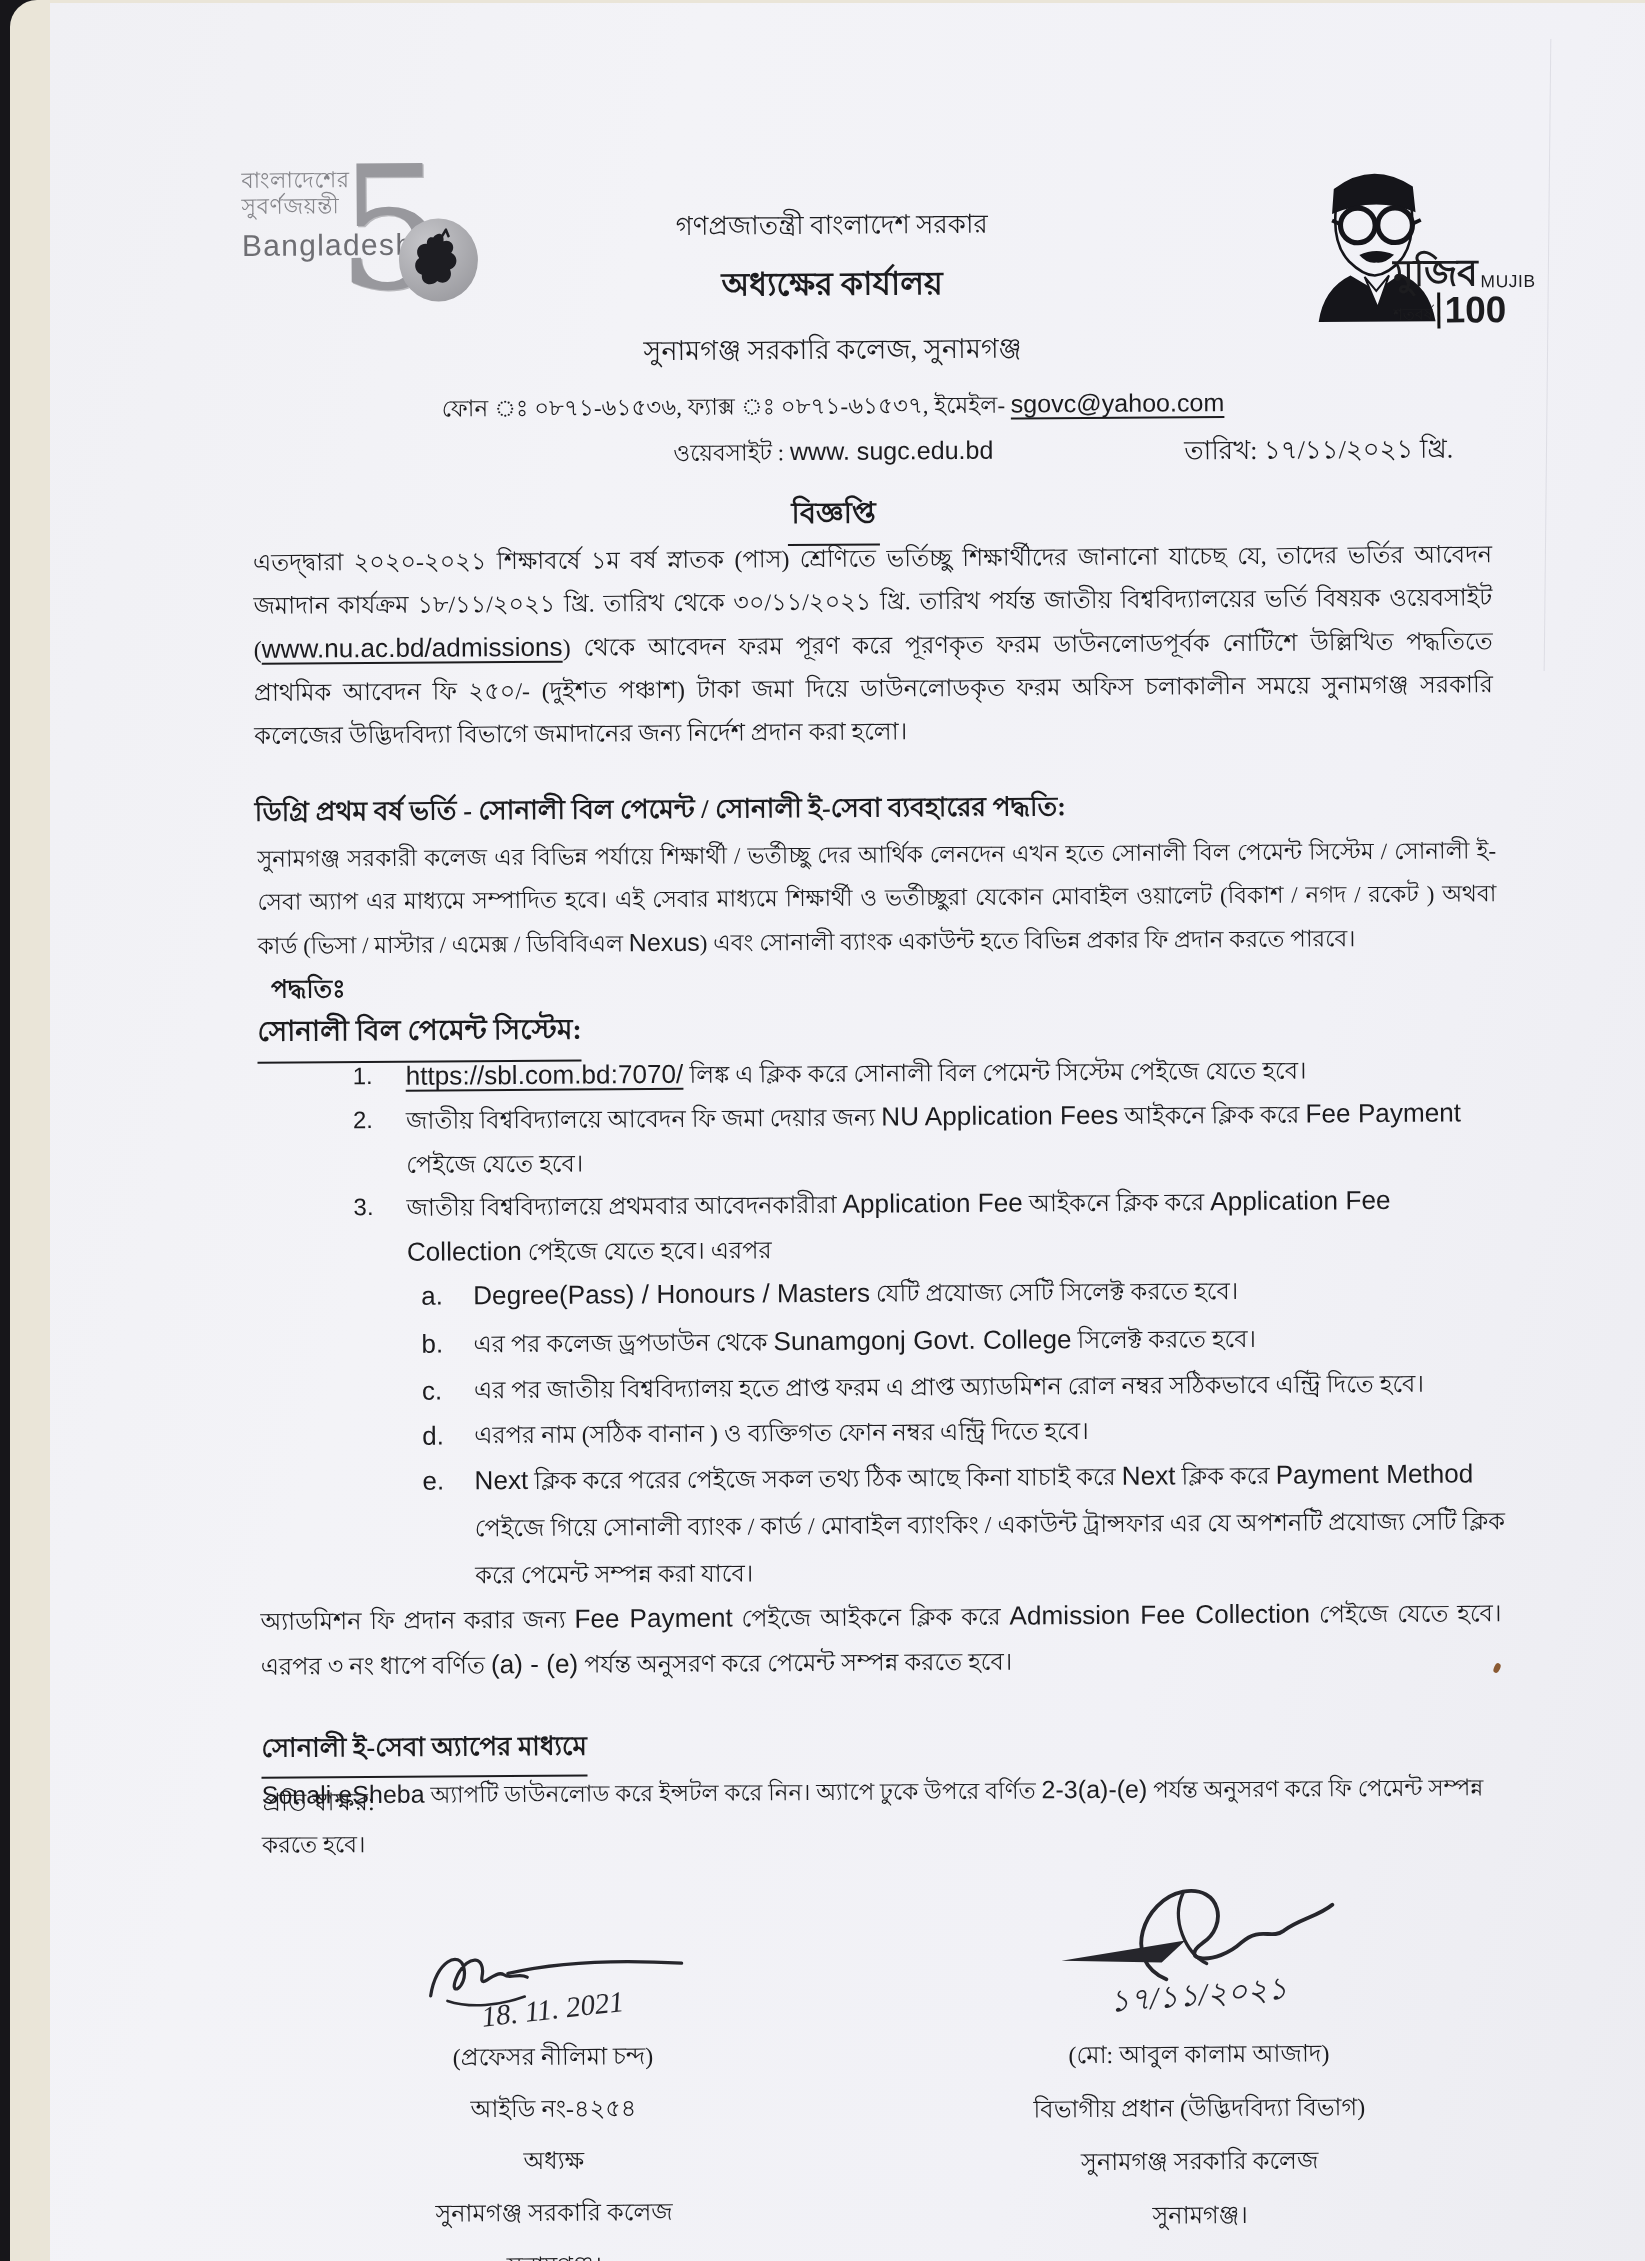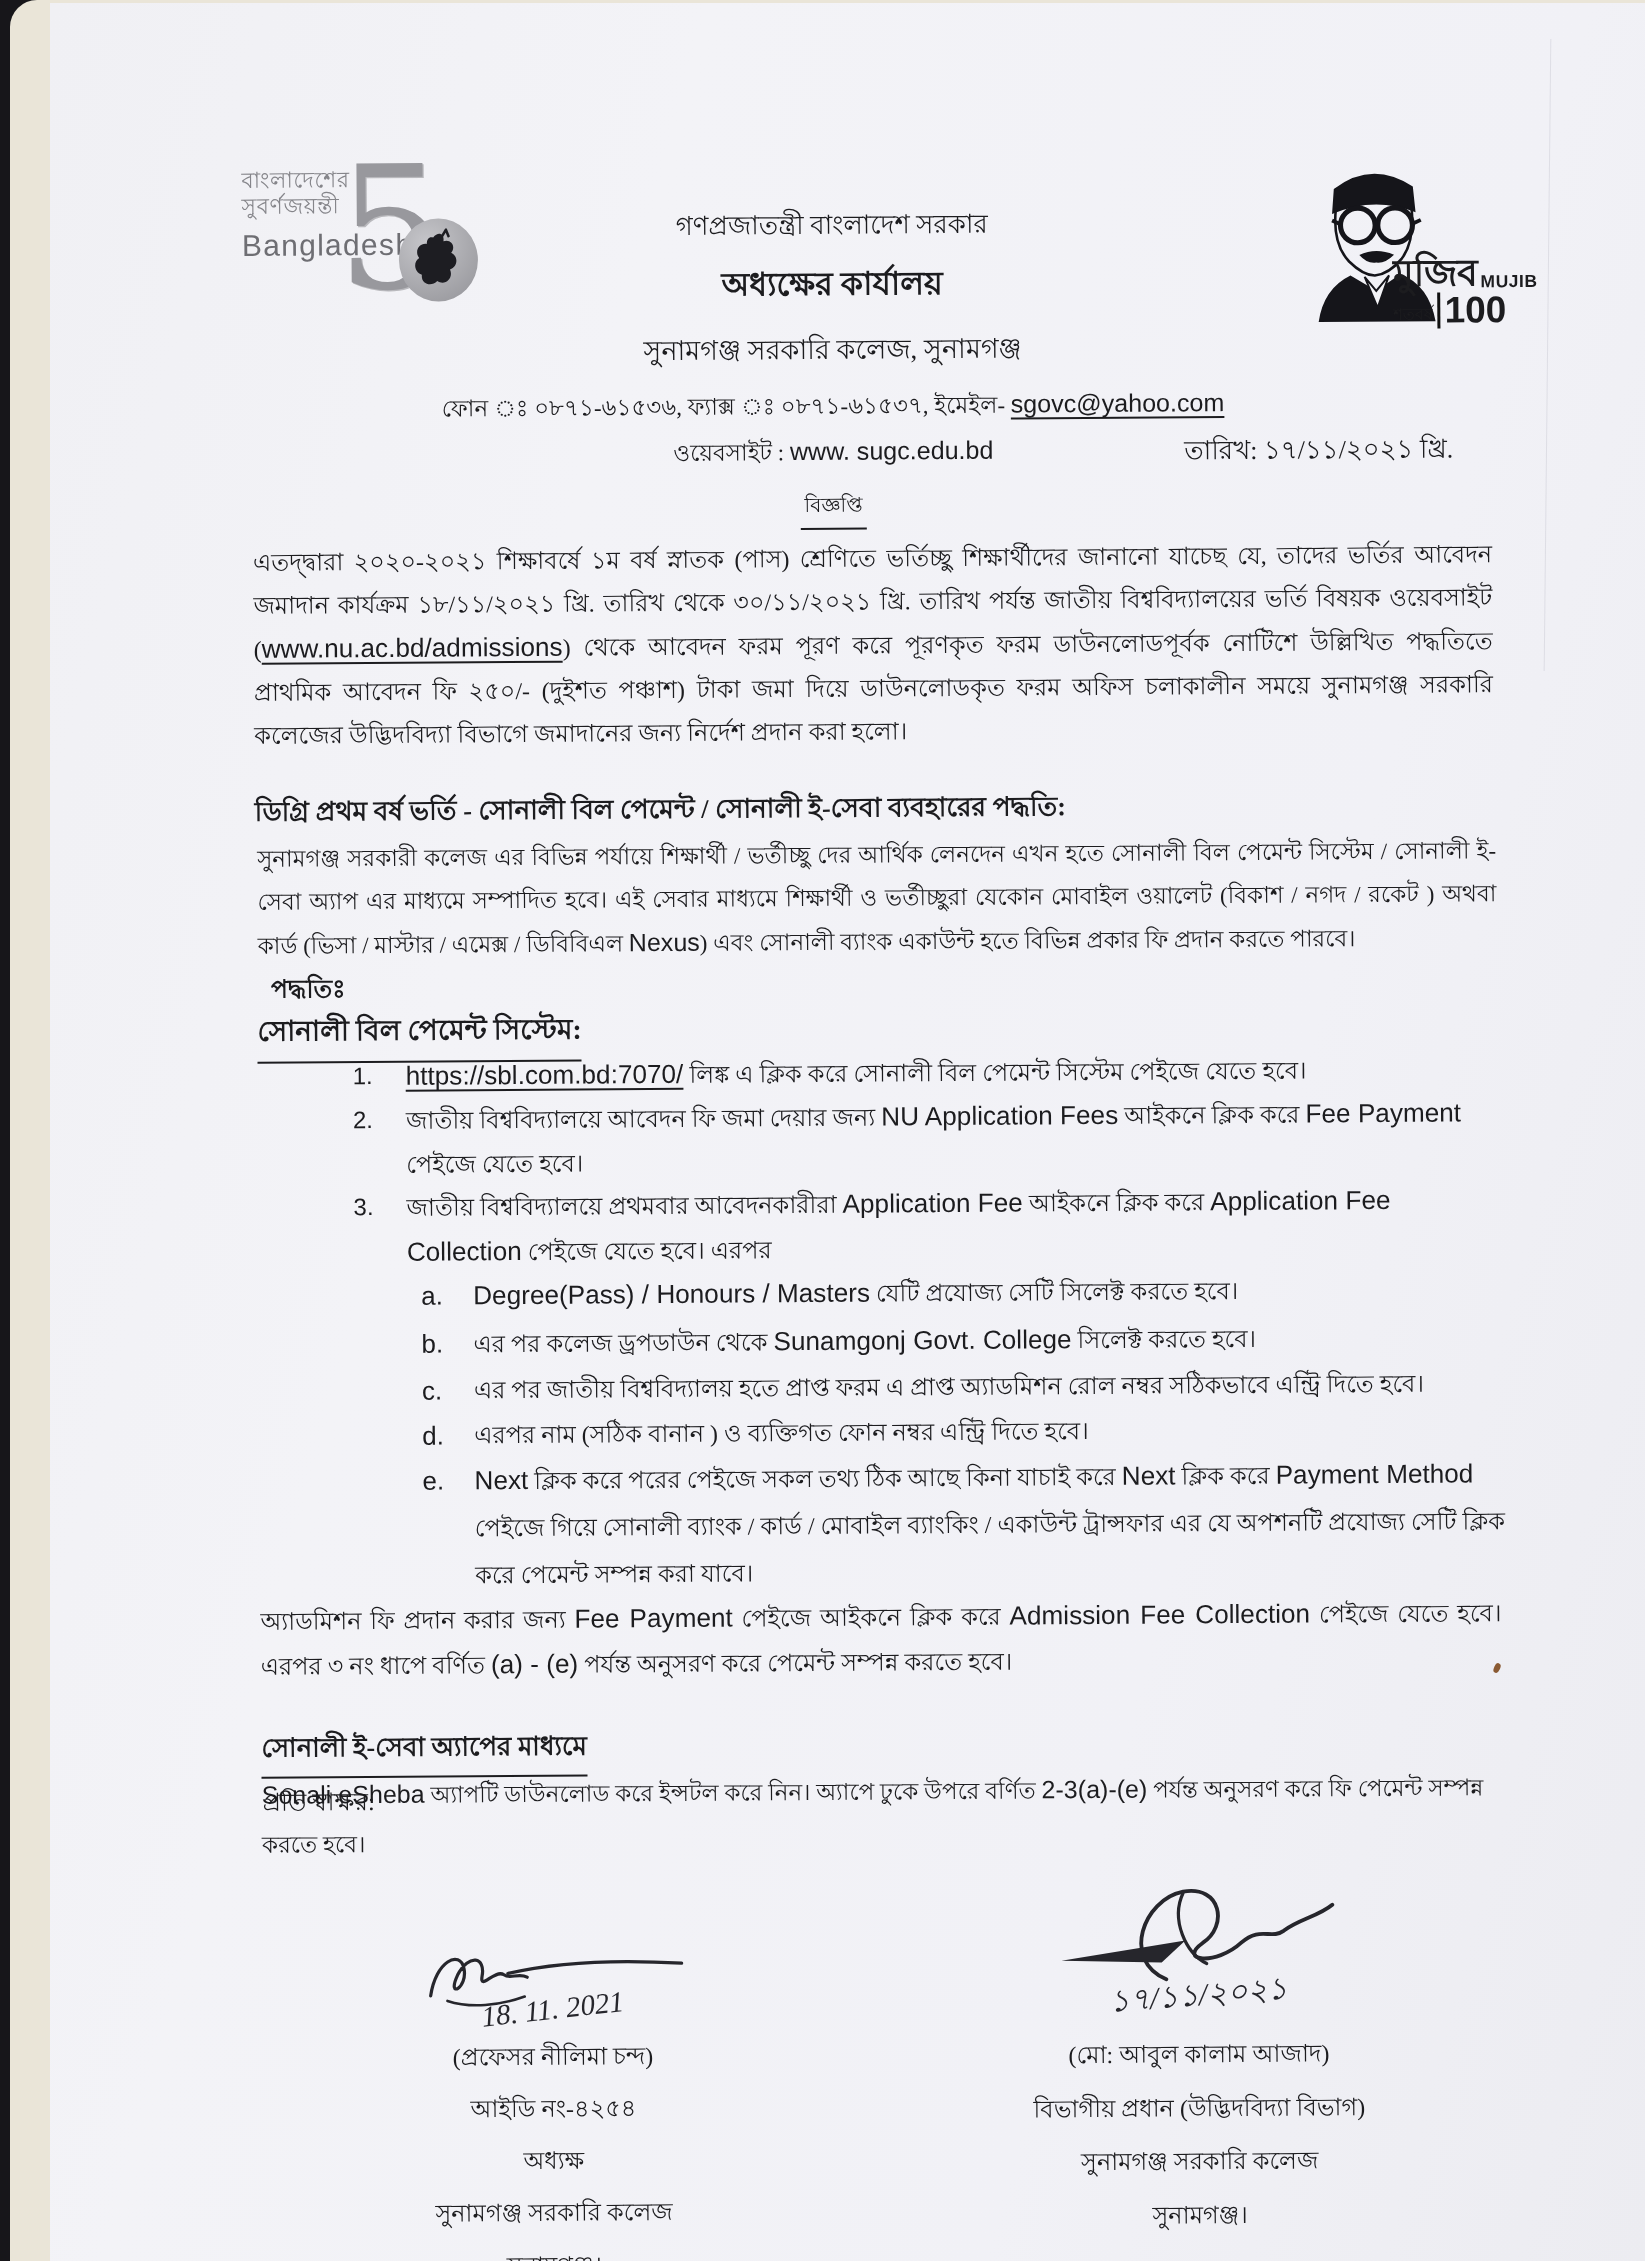--- a/index.html
+++ b/index.html
@@ -53,29 +53,29 @@
   .hc-govt   { font-size:26px; }
   .hc-office { font-size:32px; font-weight:bold; margin-top:10.3px; }
   .hc-college{ font-size:27px; margin-top:15.5px; }
   .hc-contact{ font-size:23px; margin-top:14px; }
   .hc-site   { font-size:23px; margin-top:7.7px; }
   .mujib { position:absolute; left:1301px; top:157px; width:224px; height:193px; }
   .mujib-portrait { position:absolute; left:3.9px; top:0; }
   .mujib-text { position:absolute; left:98px; top:102px; width:129px; }
   .mujib-row1 { display:flex; align-items:flex-end; }
   .mujib-bn  { font-size:37px; font-weight:bold; line-height:37px; }
-  .mujib-en  { font-family:"Liberation Sans",sans-serif; font-size:17.4px; font-weight:bold; line-height:19.3px; margin-left:2.6px; letter-spacing:0.6px; }
+  .mujib-en  { font-family:"Liberation Sans",sans-serif; font-size:17.4px; font-weight:normal; line-height:19.3px; margin-left:2.6px; letter-spacing:0.6px; }
   .mujib-row2 { display:flex; align-items:flex-end; margin-top:1.3px; }
   .mujib-sub { font-size:16px; }
   .mujib-100 { font-family:"Liberation Sans",sans-serif; font-size:37px; font-weight:bold; line-height:36px; border-left:3.2px solid #111; padding-left:3.9px; margin-left:5.2px; }
   
   .date-line { position:absolute; left:1189px; top:433px; font-size:26px; }
   .title-wrap { position:absolute; left:348px; top:490px; width:980px; text-align:center; }
   .title-wrap span {
-    display:inline-block; font-size:20px; font-weight:normal;
+    display:inline-block; font-size:29px; font-weight:bold;
     border-bottom:2.6px solid #1c1c1f; padding:0 3.9px 5.2px 3.9px;
   }
   .intro { position:absolute; left:257px; top:538px; width:1239px; font-size:24px; line-height:43px; text-align:justify; }
   .deg-heading { position:absolute; left:257px; top:788px; font-size:26.4px; font-weight:bold; }
   .deg-para { position:absolute; left:259px; top:834px; width:1239px; font-size:23px; line-height:43px; text-align:justify; }
   .poddhoti { position:absolute; left:272px; top:966px; font-size:25px; font-weight:bold; }
   .sbl-heading { position:absolute; left:258px; top:1006px; }
   .sbl-heading span, .esheba-heading span {
     display:inline-block; font-size:28px; font-weight:bold;
     border-bottom:2.6px solid #1c1c1f; padding-bottom:5.2px;

